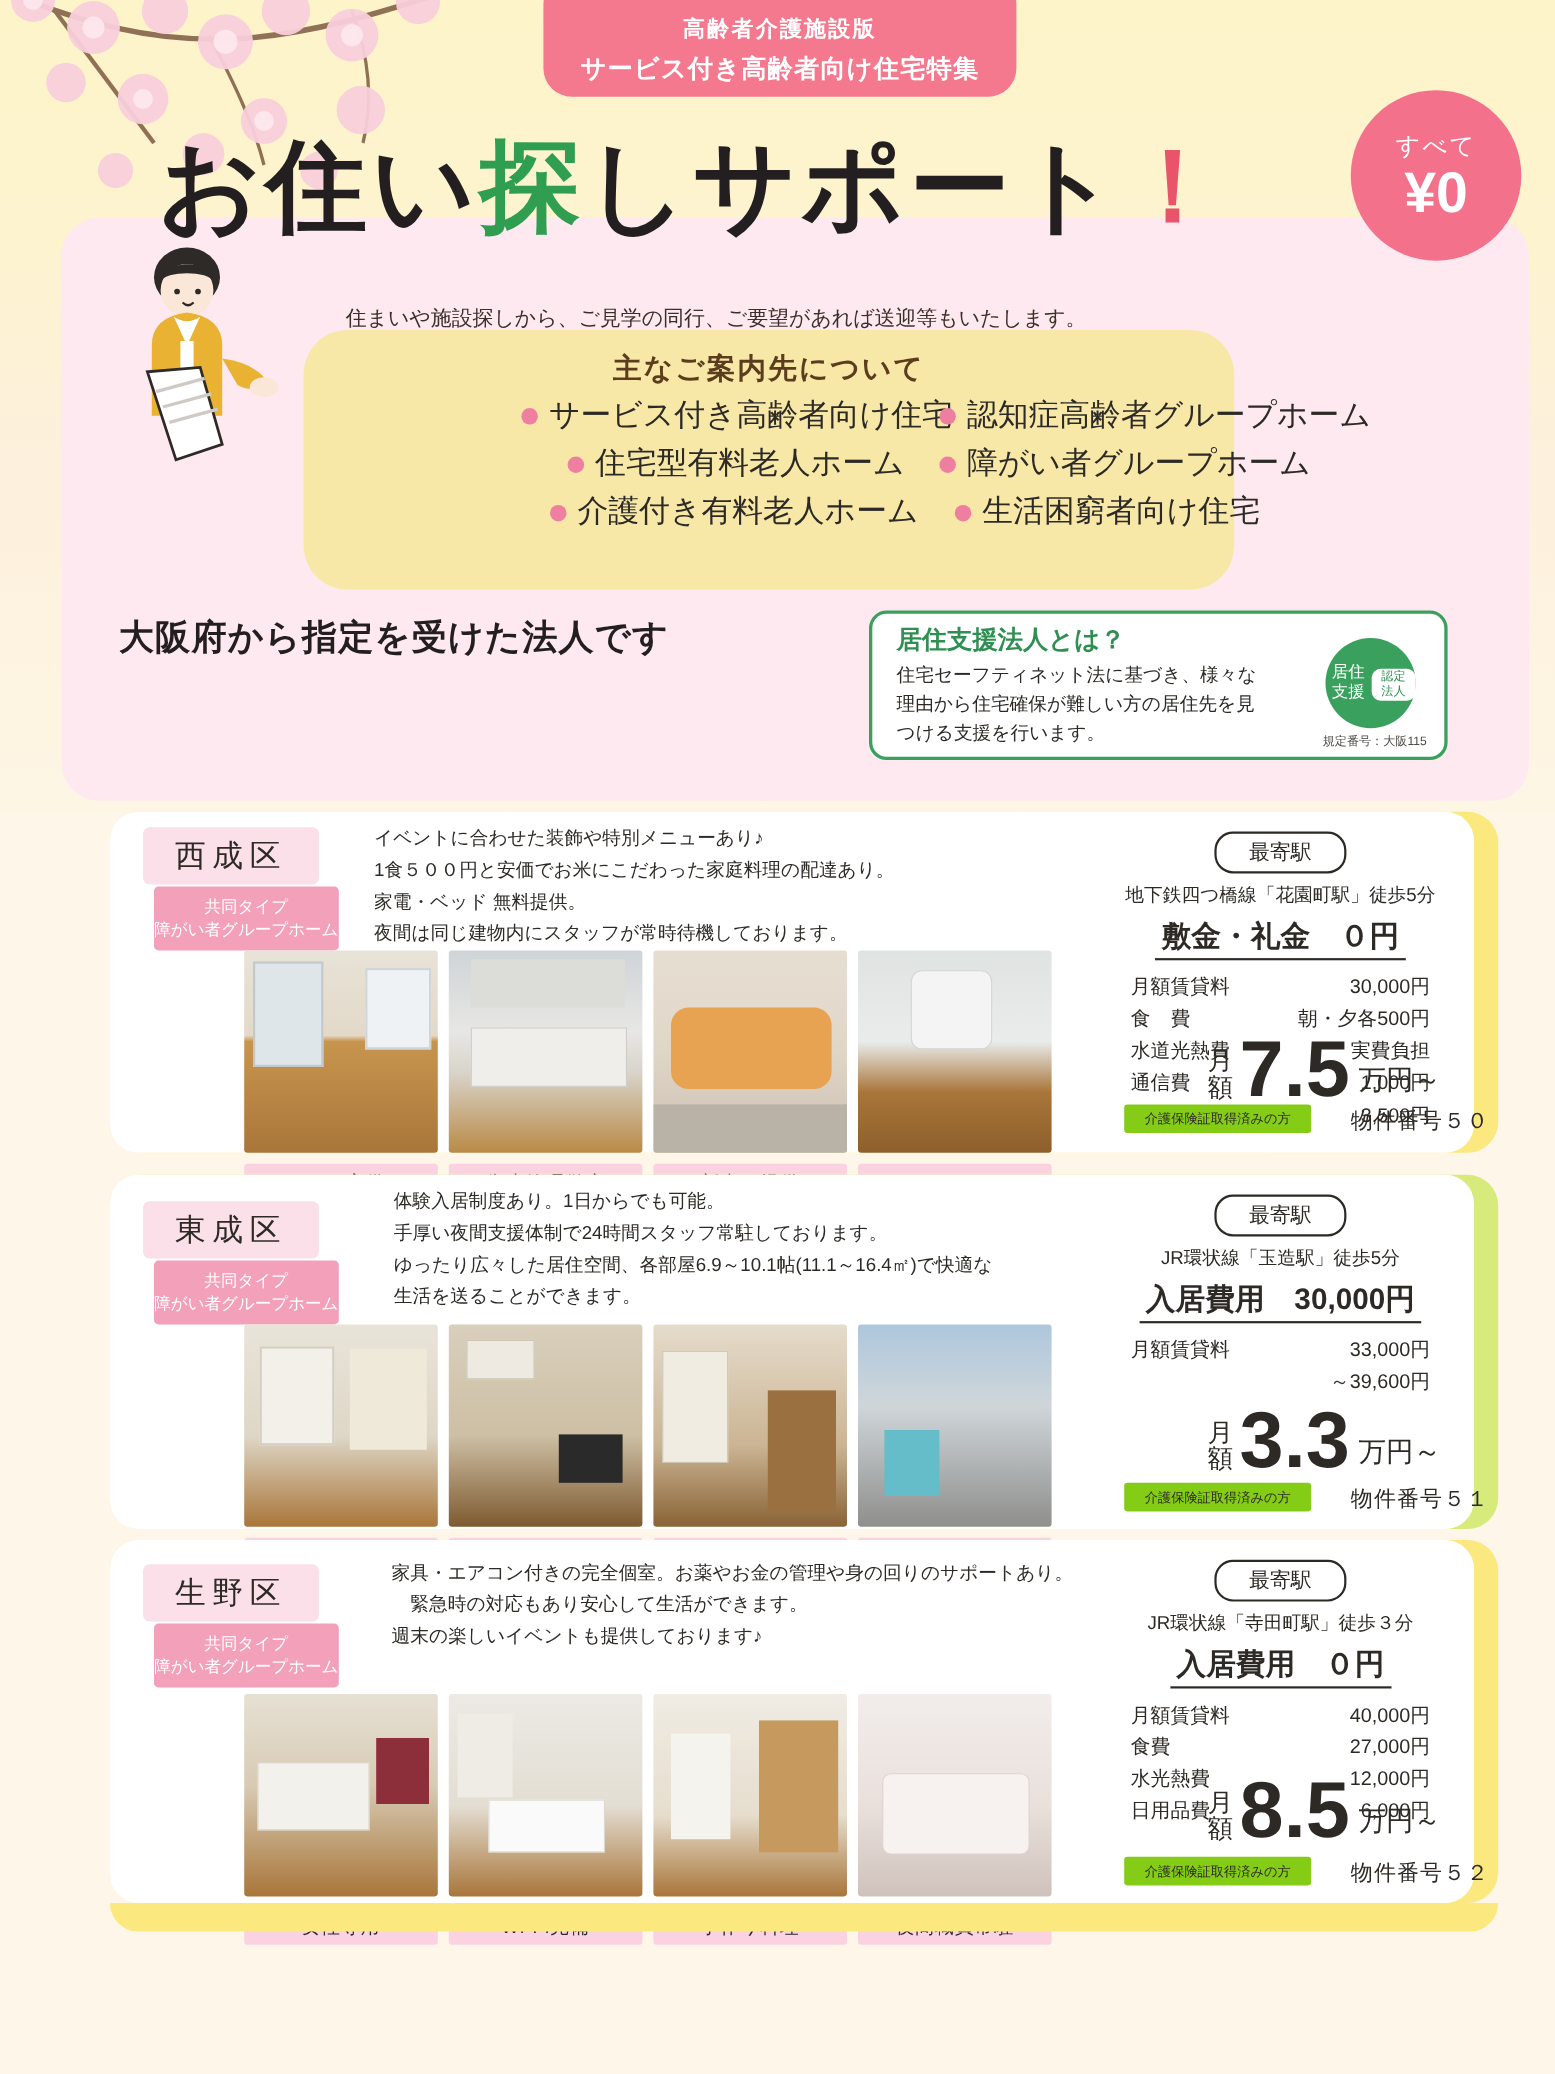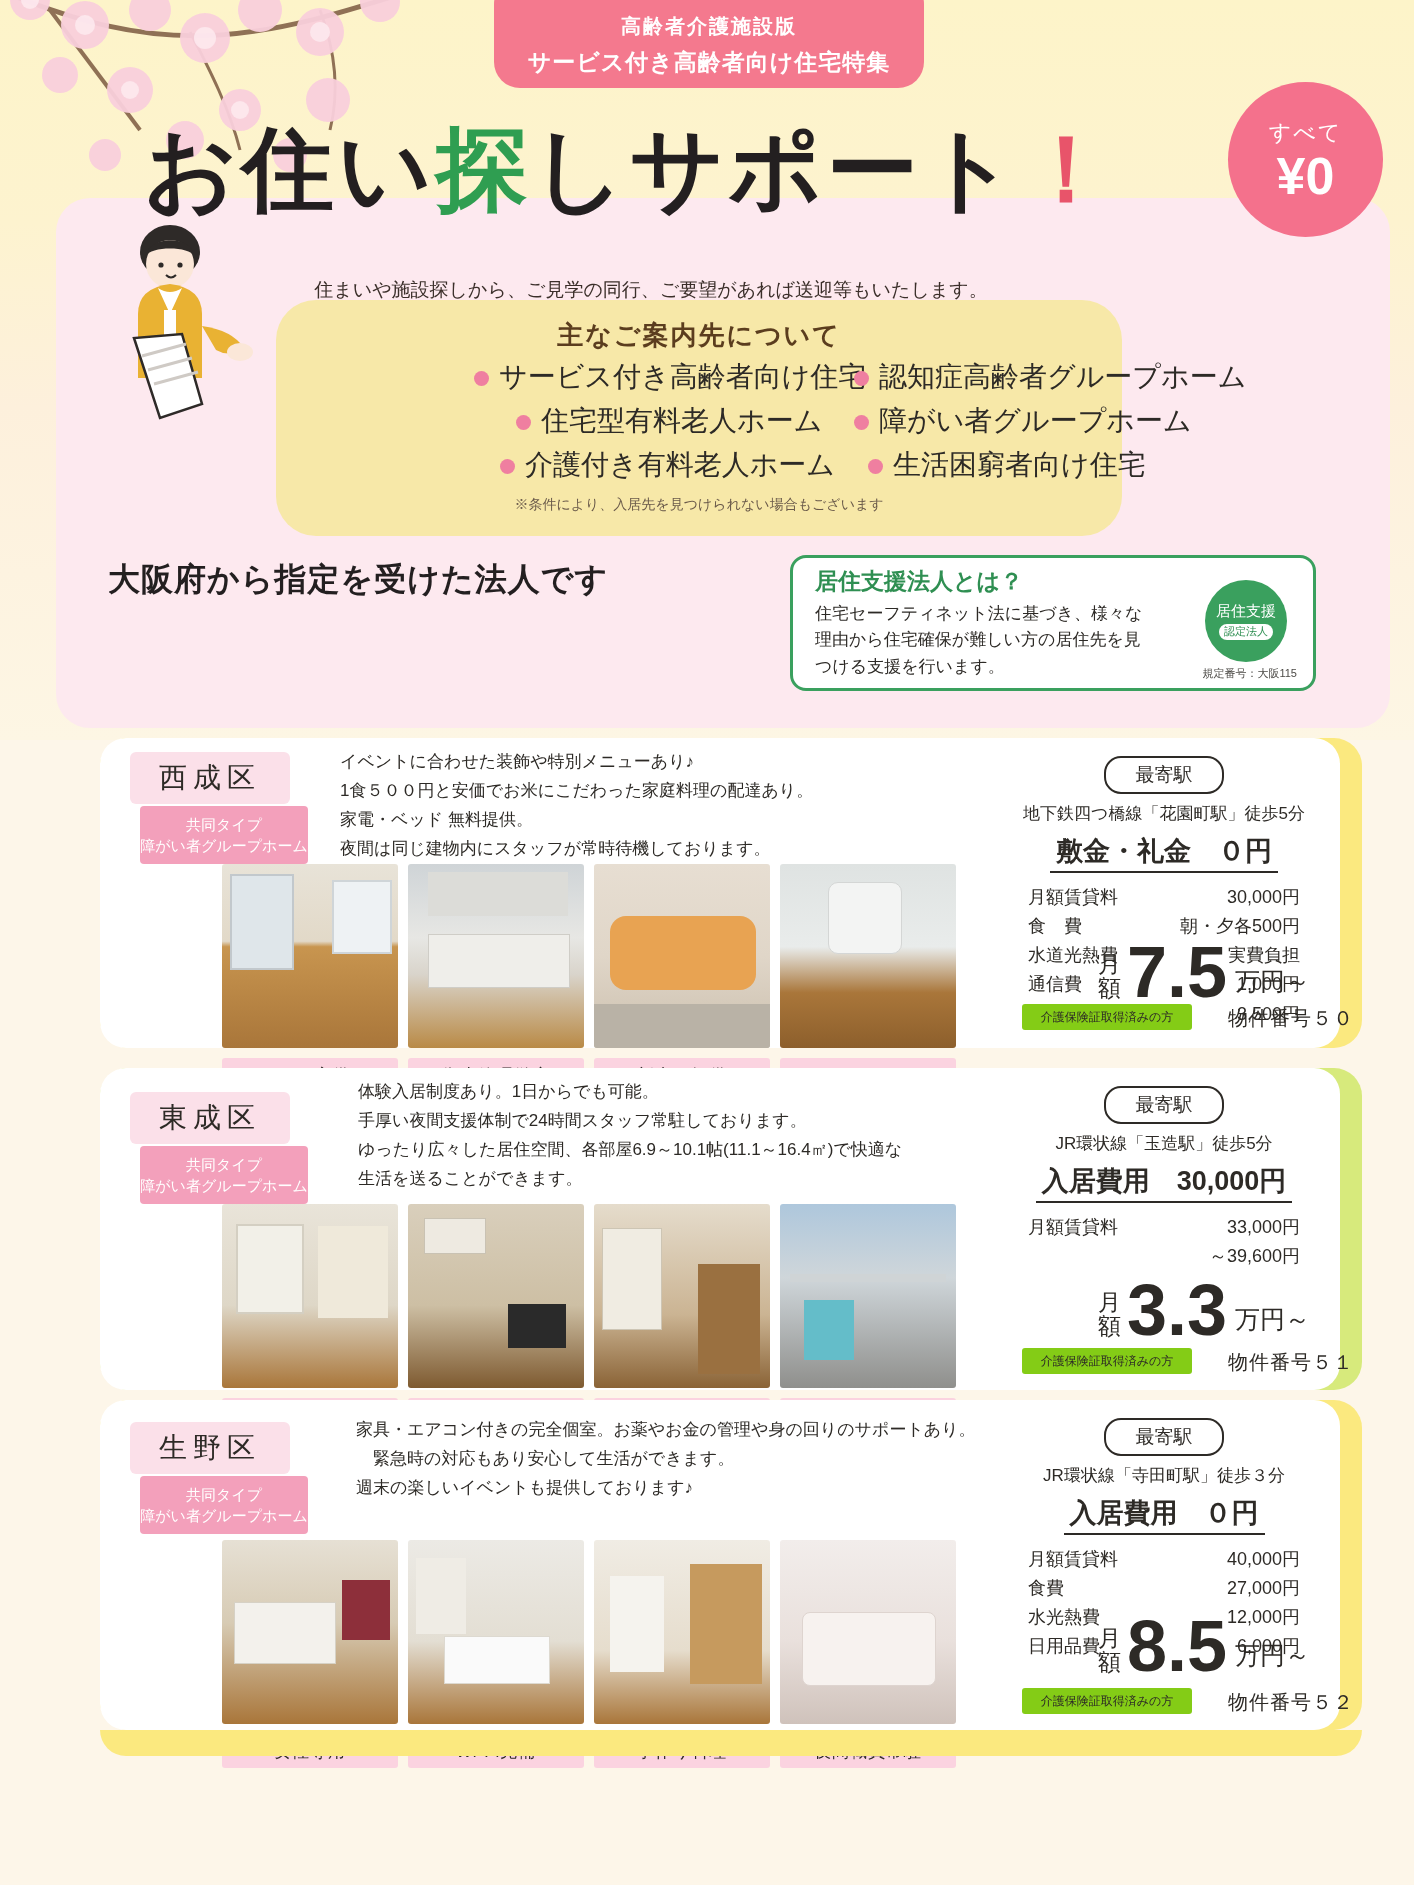--- a/index.html
+++ b/index.html
@@ -85,21 +85,21 @@
     border:3px solid #3aa05e;border-radius:16px;background:#fff;
   }
   .greenbox h4{
     margin:0;padding:8px 0 0 22px;font-size:23px;color:#2f8f52;font-weight:bold;
   }
   .greenbox p{
     margin:4px 0 0 22px;font-size:17px;color:#2d2a26;line-height:1.55;width:330px;
   }
   .seal{
     position:absolute;right:26px;top:22px;width:82px;height:82px;border-radius:50%;
-    background:#3aa05e;color:#fff;display:flex;flex-direction:column;align-items:center;
+    background:#3aa05e;color:#fff;display:flex;flex-direction:row;align-items:center;
     justify-content:center;font-size:15px;line-height:1.25;text-align:center;
   }
   .seal .s2{font-size:11px;background:#ffffff;color:#2f8f52;border-radius:8px;padding:1px 5px;margin-top:3px;}
   .sealno{position:absolute;right:16px;top:108px;font-size:11px;color:#4c4a46;}
   
   .card{
     position:absolute;left:100px;width:1262px;
     border-radius:28px;box-sizing:border-box;
   }
   .card .inner{
@@ -233,21 +233,20 @@
   <div class="guidebox">
     <h3>主なご案内先について</h3>
     <ul>
       <li style="left:198px;top:58px;"><span class="dot"></span><span>サービス付き高齢者向け住宅</span></li>
       <li style="left:578px;top:58px;"><span class="dot"></span><span>認知症高齢者グループホーム</span></li>
       <li style="left:240px;top:102px;"><span class="dot"></span><span>住宅型有料老人ホーム</span></li>
       <li style="left:578px;top:102px;"><span class="dot"></span><span>障がい者グループホーム</span></li>
       <li style="left:224px;top:146px;"><span class="dot"></span><span>介護付き有料老人ホーム</span></li>
       <li style="left:592px;top:146px;"><span class="dot"></span><span>生活困窮者向け住宅</span></li>
     </ul>
-    <div class="note">※条件により、入居先を見つけられない場合もございます</div>
   </div>
 
   <div class="desig-title">大阪府から指定を受けた法人です</div>
 
   <div class="greenbox">
     <h4>居住支援法人とは？</h4>
     <p>住宅セーフティネット法に基づき、様々な理由から住宅確保が難しい方の居住先を見つける支援を行います。</p>
     <div class="seal">
       <div>居住支援</div>
       <div class="s2">認定法人</div>

